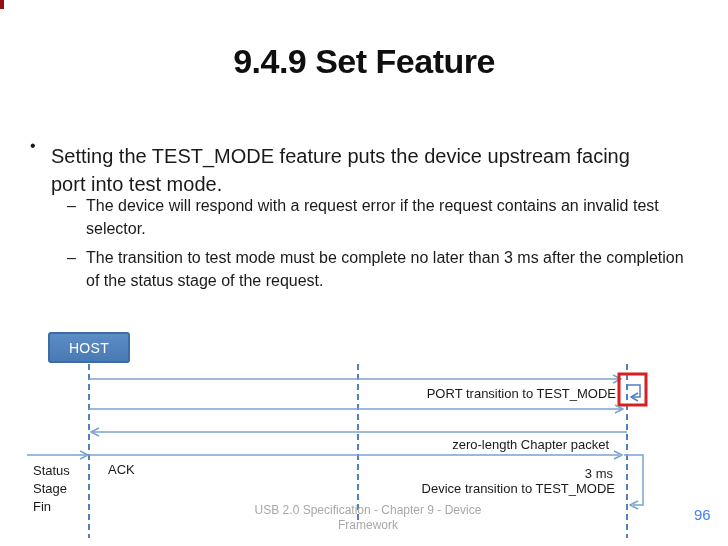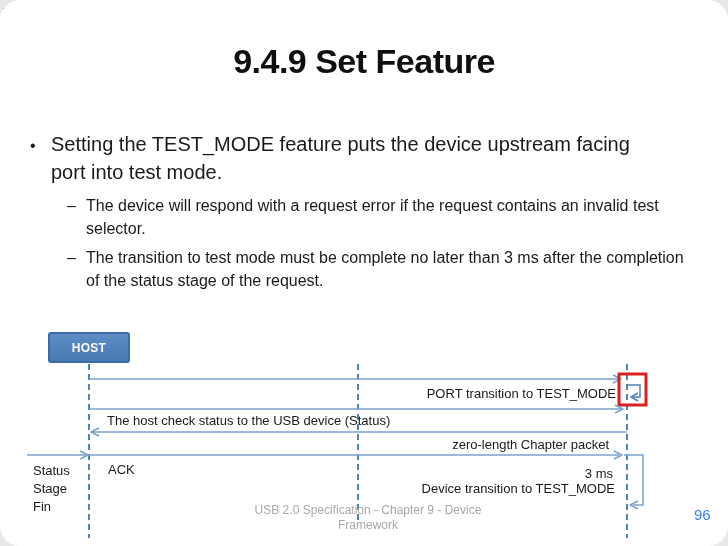--- a/index.html
+++ b/index.html
@@ -4,51 +4,50 @@
 <style>
   * { margin: 0; padding: 0; box-sizing: border-box; }
   html, body { background: #e8e8e8; }
   body { font-family: "Liberation Sans", sans-serif; }
   .slide {
     position: relative;
     width: 728px; height: 546px;
     background: #ffffff;
     overflow: hidden;
     color: #1a1a1a;
-    border-radius: 20px;
   }
   .corner-artifact {
     position: absolute; left: 0; top: 0; width: 4px; height: 9px;
     background: #8f1010;
   }
   .title {
     position: absolute; top: 42px; left: 0; width: 100%;
     text-align: center;
     font-size: 34px; font-weight: bold; color: #0f0f0f;
     letter-spacing: -0.5px;
   }
   .bullet { position: absolute; display: flex; }
   .bullet .marker { flex: 0 0 auto; }
   .bullet-main { left: 30px; top: 130px; font-size: 20px; line-height: 28px; }
   .bullet-main .marker { width: 21px; font-size: 16px; padding-top: 2px; }
-  .bullet-main .text { width: 618px; }
+  .bullet-main .text { width: 618px; margin-top: 12px; }
   .bullet-sub { left: 67px; font-size: 16px; line-height: 23px; }
   .bullet-sub .marker { width: 19px; }
   .bullet-sub .text { width: 600px; }
   .sub1 { top: 194px; }
   .sub2 { top: 246px; }
 
   .diagram-svg { position: absolute; left: 0; top: 0; z-index: 1; }
 
   .actor-box {
     position: absolute; z-index: 2;
     background: linear-gradient(#5c8cc4, #4a7ab4);
     border: 2px solid #3d6ba5;
     border-radius: 3px;
-    color: #ffffff; font-weight: bold; font-size: 12px;
+    color: #ffffff; font-weight: normal; font-size: 14px;
     display: flex; align-items: center; justify-content: center;
     letter-spacing: 0.3px;
   }
   .actor-host   { left: 48px;  top: 332px; width: 82px; height: 31px; }
   .actor-hub    { left: 317px; top: 332px; width: 81px; height: 31px; }
   .actor-device { left: 587px; top: 330px; width: 81px; height: 33px; }
 
   .dlabel {
     position: absolute; z-index: 2;
     font-size: 13px; line-height: 15px; color: #1a1a1a;
@@ -120,21 +119,20 @@
     <line x1="89" y1="455" x2="619" y2="455" stroke="#7ba2cf" stroke-width="1.5"></line>
     <path d="M614 451 L622 455 L614 459" stroke="#7ba2cf" stroke-width="1.5" fill="none" stroke-linejoin="round"></path>
 
     <path d="M624 455 L643 455 L643 505 L633 505" stroke="#7ba2cf" stroke-width="1.5" fill="none"></path>
     <path d="M638 501 L630 505 L638 509" stroke="#7ba2cf" stroke-width="1.5" fill="none" stroke-linejoin="round"></path>
   </svg>
 
   <div class="actor-box actor-host">HOST</div>
 
   <div class="dlabel lbl-msg1-right">PORT transition to TEST_MODE</div>
-  <div class="dlabel lbl-msg2">The host check status to the USB device (Status)</div>
   <div class="dlabel lbl-zero">zero-length Chapter packet</div>
   <div class="dlabel lbl-ack">ACK</div>
   <div class="dlabel lbl-3ms">3 ms</div>
   <div class="dlabel lbl-devtrans">Device transition to TEST_MODE</div>
 
   <div class="dlabel lbl-stage">
     <div>Status</div>
     <div>Stage</div>
     <div>Fin</div>
   </div>

